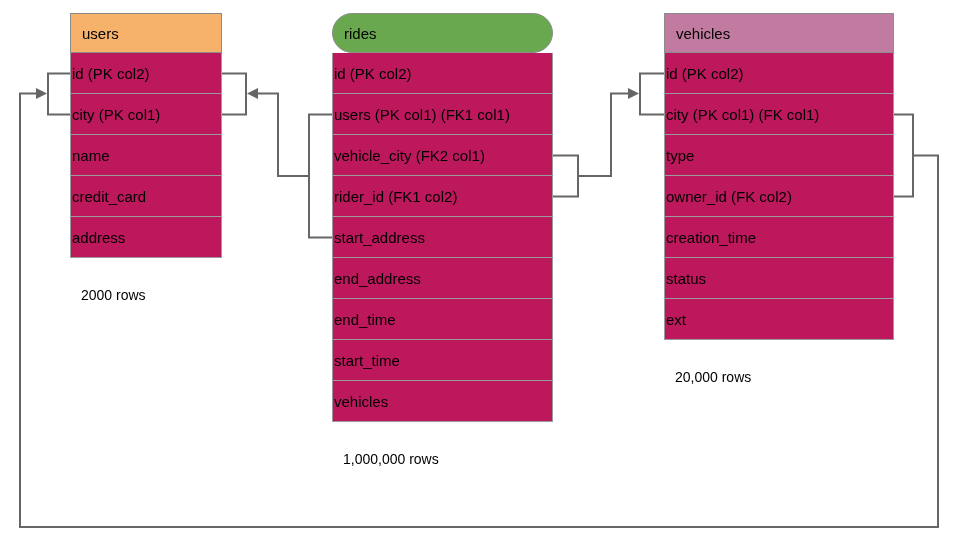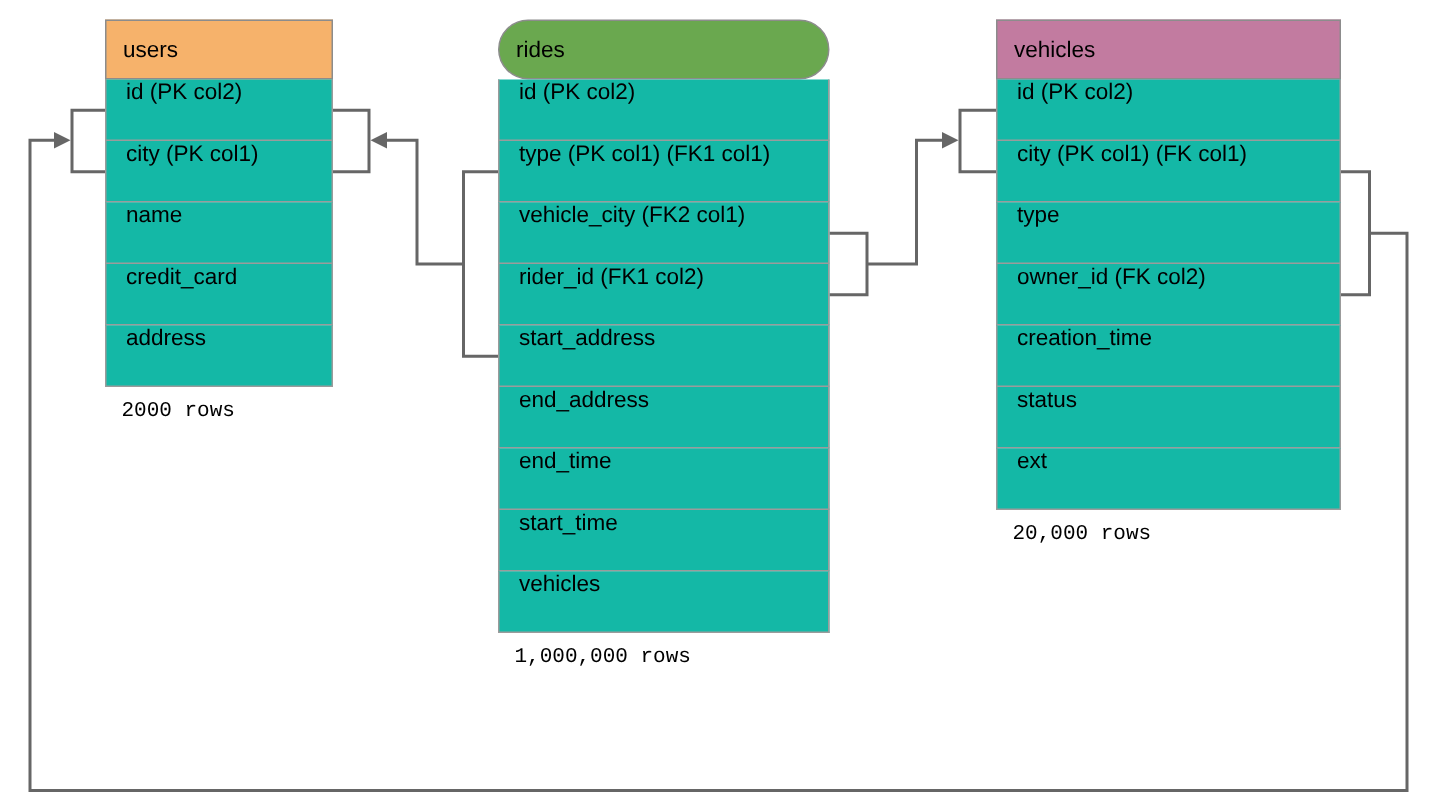--- a/index.html
+++ b/index.html
@@ -36,31 +36,30 @@
     border: 1px solid #8c8c8c;
     display: flex;
     align-items: center;
     padding-left: 11px;
   }
   .tbl-row {
     box-sizing: border-box;
     height: 41px;
     border: 1px solid #9b9b9b;
     border-top: none;
-    background: #14b8a6;
+    background: #be185d;
     display: flex;
-    align-items: flex-start;
-    padding-left: 13px;
+    align-items: center;
+    padding-left: 1px;
     white-space: nowrap;
   }
   .row-count {
-    margin-top: 8px;
+    margin-top: 29px;
     padding-left: 11px;
     font-size: 14px;
-    font-family: Liberation Mono, monospace;
   }
 </style>
 </head>
 <body>
 
 <div class="canvas">
 
   <svg class="connectors" viewBox="0 0 960 540" xmlns="http://www.w3.org/2000/svg">
     <g stroke="#666666" stroke-width="2" fill="none">
 
@@ -122,21 +121,21 @@
     <div class="tbl-header" style="background-color: rgb(106, 168, 79); border-radius: 20px;">
       <span>rides</span>
     </div>
     <div>
 
         <div class="tbl-row">
           <span>id (PK col2)</span>
         </div>
 
         <div class="tbl-row">
-          <span>type (PK col1) (FK1 col1)</span>
+          <span>users (PK col1) (FK1 col1)</span>
         </div>
 
         <div class="tbl-row">
           <span>vehicle_city (FK2 col1)</span>
         </div>
 
 
         <div class="tbl-row">
           <span>rider_id (FK1 col2)</span>
         </div>

